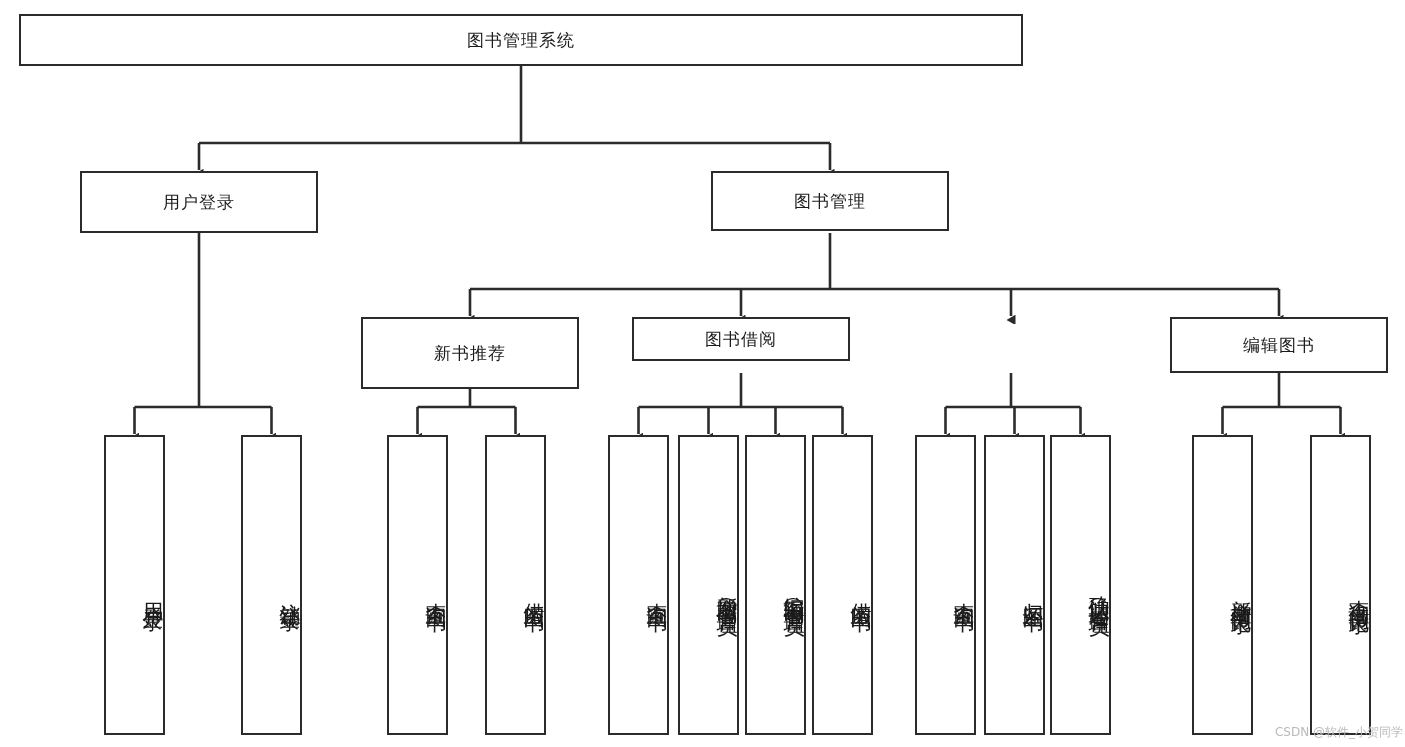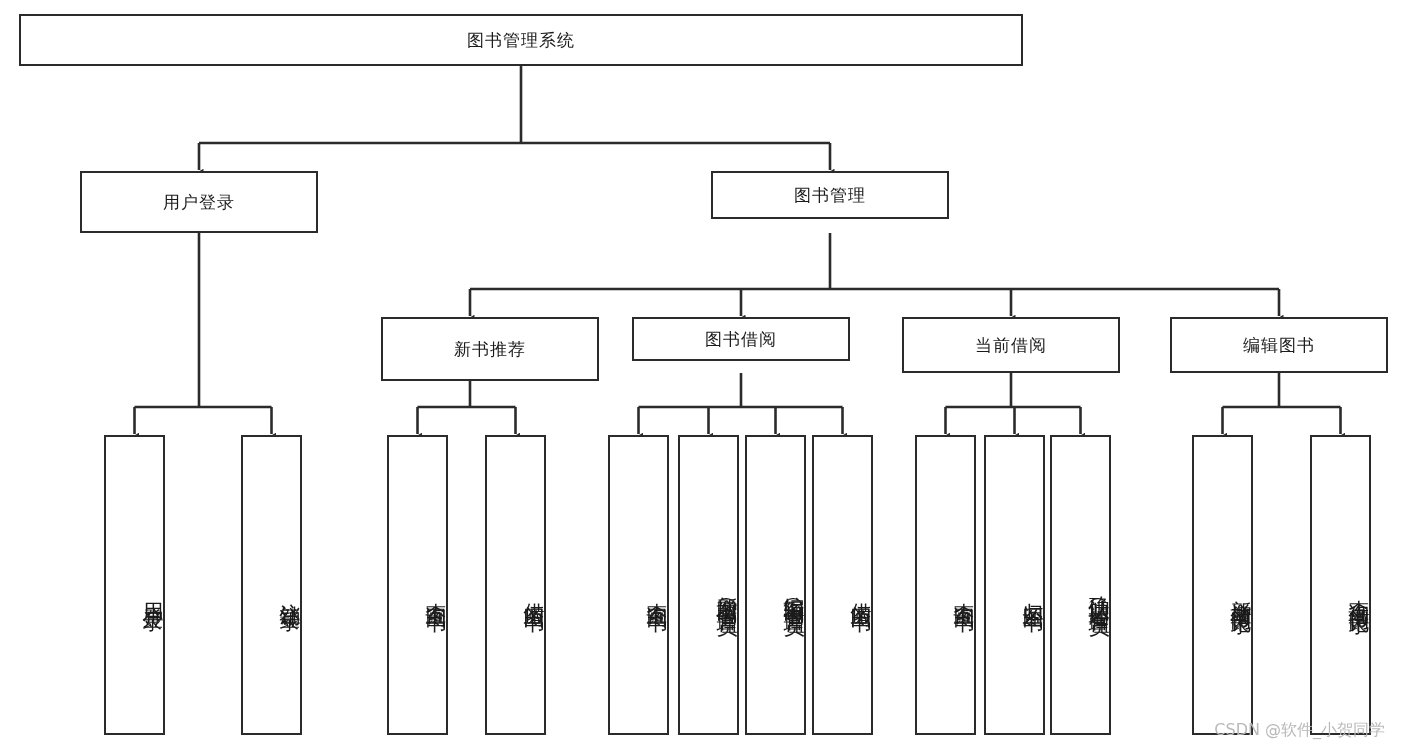--- a/index.html
+++ b/index.html
@@ -47,23 +47,23 @@
     padding-top: 14px;
     line-height: 1;
   }
   .node.v .vtext {
     writing-mode: vertical-rl;
     text-orientation: upright;
     white-space: nowrap;
   }
   #watermark {
     position: absolute;
-    right: 20px;
+    right: 2px;
     bottom: 6px;
-    font-size: 16px;
+    font-size: 12px;
     color: #b9b9b9;
     white-space: nowrap;
     user-select: none;
   }
 </style>
 </head>
 <body>
 
 <div id="canvas">
 
@@ -110,32 +110,29 @@
       </g>
   </svg>
 
   <div class="node h" style="left: 19px; top: 14px; width: 1004px; height: 52px;">
     <span>图书管理系统</span>
   </div>
 
   <div class="node h" style="left: 80px; top: 171px; width: 238px; height: 62px;">
     <span>用户登录</span>
   </div>
-  <div class="node h" style="left: 711px; top: 171px; width: 238px; height: 48px;">
+  <div class="node h" style="left: 711px; top: 171px; width: 238px; height: 60px;">
     <span>图书管理</span>
   </div>
 
-  <div class="node h" style="left: 381px; top: 317px; width: 218px; height: 64px; text-align: right;">
+  <div class="node h" style="left: 361px; top: 317px; width: 218px; height: 72px; text-align: right;">
     <span>新书推荐</span>
   </div>
   <div class="node h" style="left: 632px; top: 317px; width: 218px; height: 44px;">
     <span>图书借阅</span>
-  </div>
-  <div class="node h" style="left: 902px; top: 317px; width: 218px; height: 56px;">
-    <span>当前借阅</span>
   </div>
   <div class="node h" style="left: 1170px; top: 317px; width: 218px; height: 56px;">
     <span>编辑图书</span>
   </div>
 
   <div class="node v" style="left: 104px; top: 435px; width: 61px; height: 300px;">
     <span class="vtext">用户登录</span>
   </div>
   <div class="node v" style="left: 241px; top: 435px; width: 61px; height: 300px;">
     <span class="vtext">注销登录</span>

